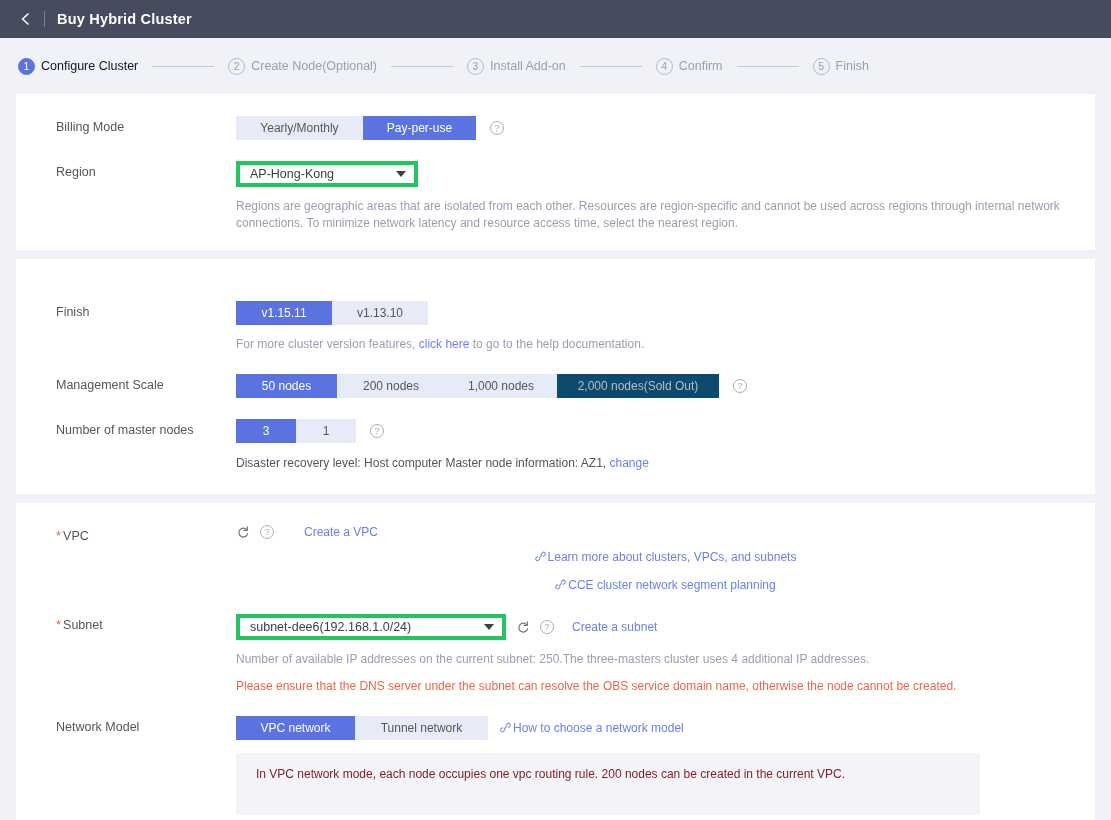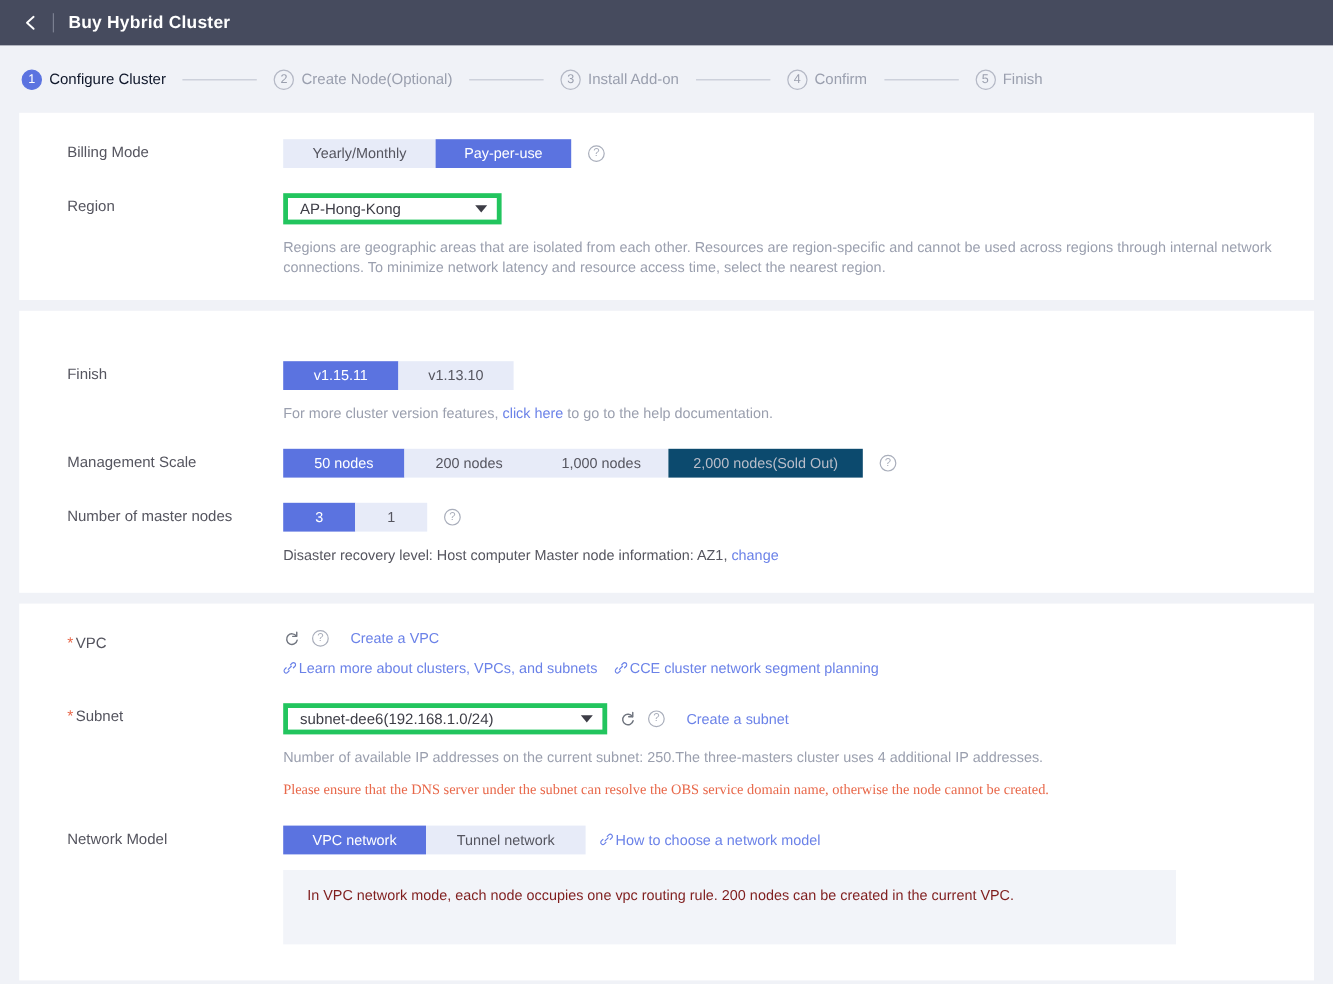--- a/index.html
+++ b/index.html
@@ -335,23 +335,23 @@
     </div>
     <div class="field">
       <div class="inline gap10">
         <span class="refresh">
           <svg width="14" height="14" viewBox="0 0 14 14">
             <path d="M11 5.2A4.4 4.4 0 1 0 11.6 8.6" fill="none" stroke="#70757f" stroke-width="1.2" stroke-linecap="round"></path>
             <polyline points="11.3,1.8 11.3,5.3 7.9,5.3" fill="none" stroke="#70757f" stroke-width="1.2" stroke-linecap="round" stroke-linejoin="round"></polyline>
           </svg>
         </span>
         <span class="help">?</span>
-        <span class="lnk" style="margin-left:8px;">Create a VPC</span>
-      </div>
-      <div class="inline" style="margin-top:11px;gap:14px;">
+        <span class="lnk" style="margin-left:20px;">Create a VPC</span>
+      </div>
+      <div class="inline" style="margin-top:11px;gap:14px;flex-direction:column;">
         <span class="lnk">
           <span class="linkicon">
             <svg width="11" height="11" viewBox="0 0 12 12">
               <path d="M4.6 7.4 7.4 4.6" stroke="#6b82e8" stroke-width="1.1" fill="none" stroke-linecap="round"></path>
               <path d="M6.6 3.3 8 1.9a1.9 1.9 0 0 1 2.7 2.7L9.3 6" stroke="#6b82e8" stroke-width="1.1" fill="none" stroke-linecap="round"></path>
               <path d="M5.4 8.7 4 10.1a1.9 1.9 0 0 1-2.7-2.7L2.7 6" stroke="#6b82e8" stroke-width="1.1" fill="none" stroke-linecap="round"></path>
             </svg>
           </span><span>Learn more about clusters, VPCs, and subnets</span>
         </span>
         <span class="lnk">
@@ -380,21 +380,21 @@
         <span class="refresh">
           <svg width="14" height="14" viewBox="0 0 14 14">
             <path d="M11 5.2A4.4 4.4 0 1 0 11.6 8.6" fill="none" stroke="#70757f" stroke-width="1.2" stroke-linecap="round"></path>
             <polyline points="11.3,1.8 11.3,5.3 7.9,5.3" fill="none" stroke="#70757f" stroke-width="1.2" stroke-linecap="round" stroke-linejoin="round"></polyline>
           </svg>
         </span>
         <span class="help">?</span>
         <span class="lnk" style="margin-left:8px;">Create a subnet</span>
       </div>
       <div class="hint" style="margin-top:11px;">Number of available IP addresses on the current subnet: 250.The three-masters cluster uses 4 additional IP addresses.</div>
-      <div class="hint warn" style="margin-top:10px;font-family:Liberation Serif, serif;">Please ensure that the DNS server under the subnet can resolve the OBS service domain name, otherwise the node cannot be created.</div>
+      <div class="hint warn" style="margin-top:10px;">Please ensure that the DNS server under the subnet can resolve the OBS service domain name, otherwise the node cannot be created.</div>
     </div>
   </div>
 
   <div class="row" style="margin-top:21px;">
     <div class="label">Network Model</div>
     <div class="field">
       <div class="inline" style="gap:12px;">
         <div class="seg">
           <div class="seg-item on" style="min-width:119px;">VPC network</div>
           <div class="seg-item" style="min-width:133px;">Tunnel network</div>

